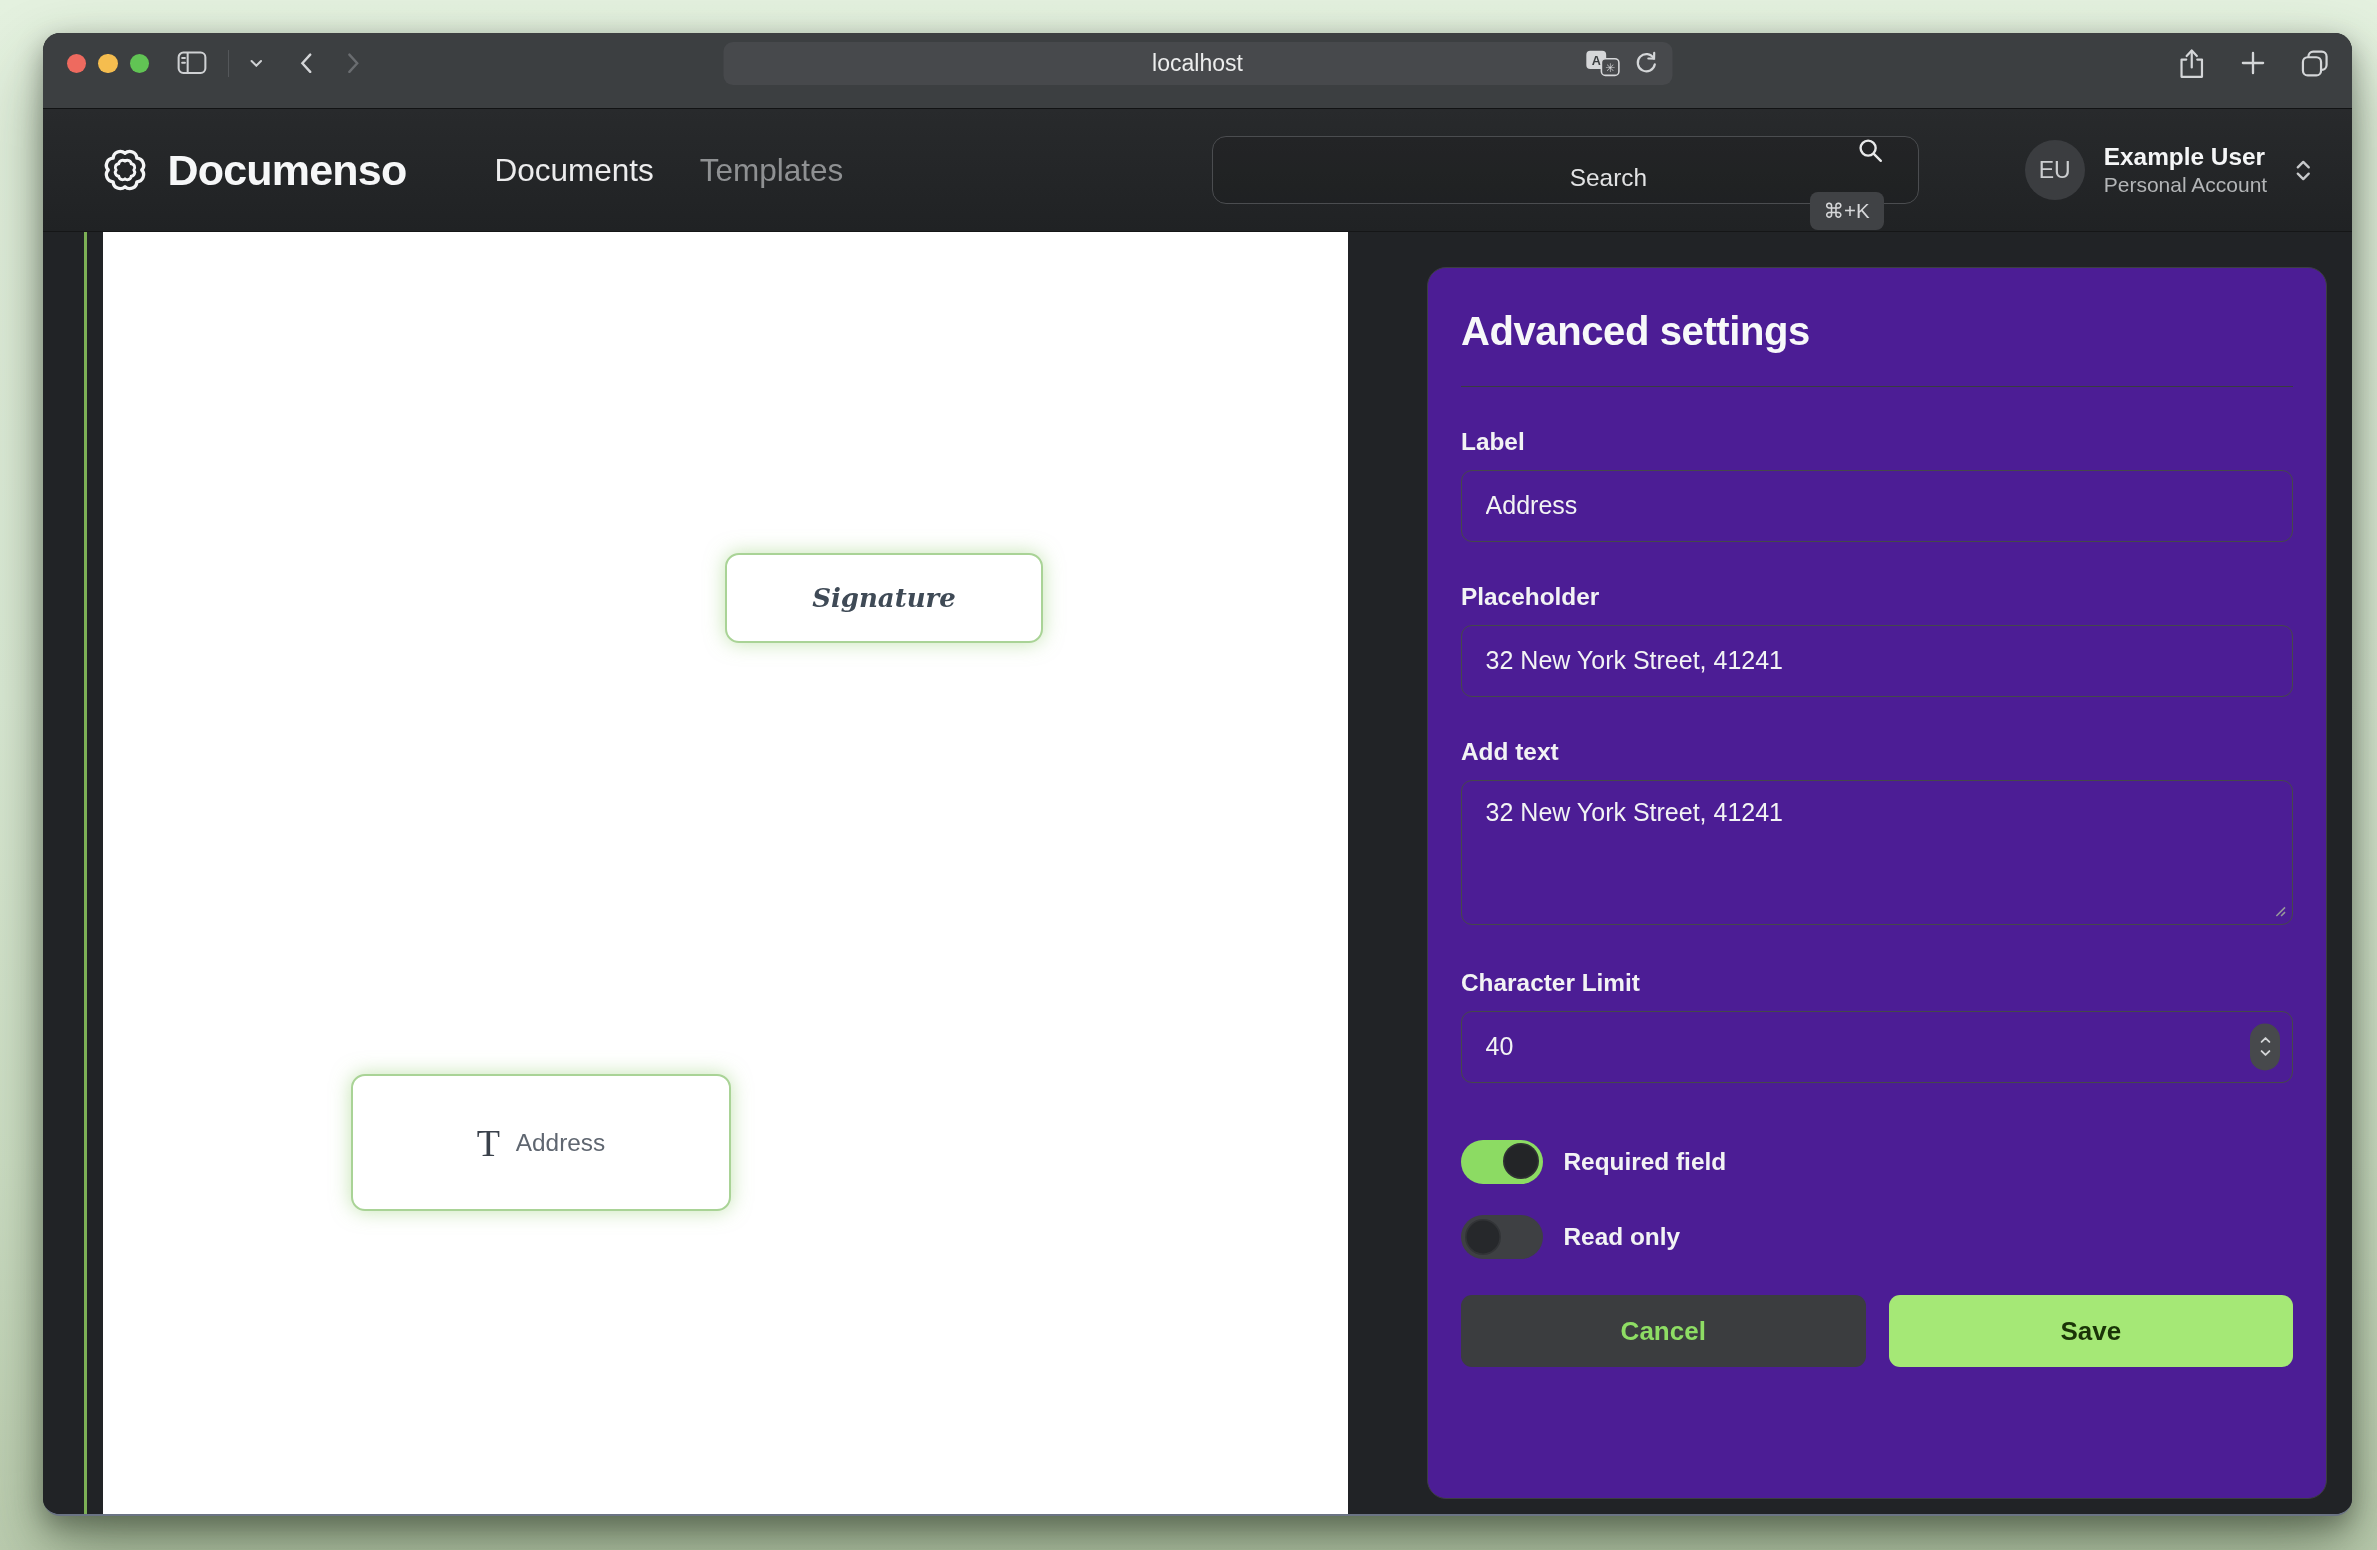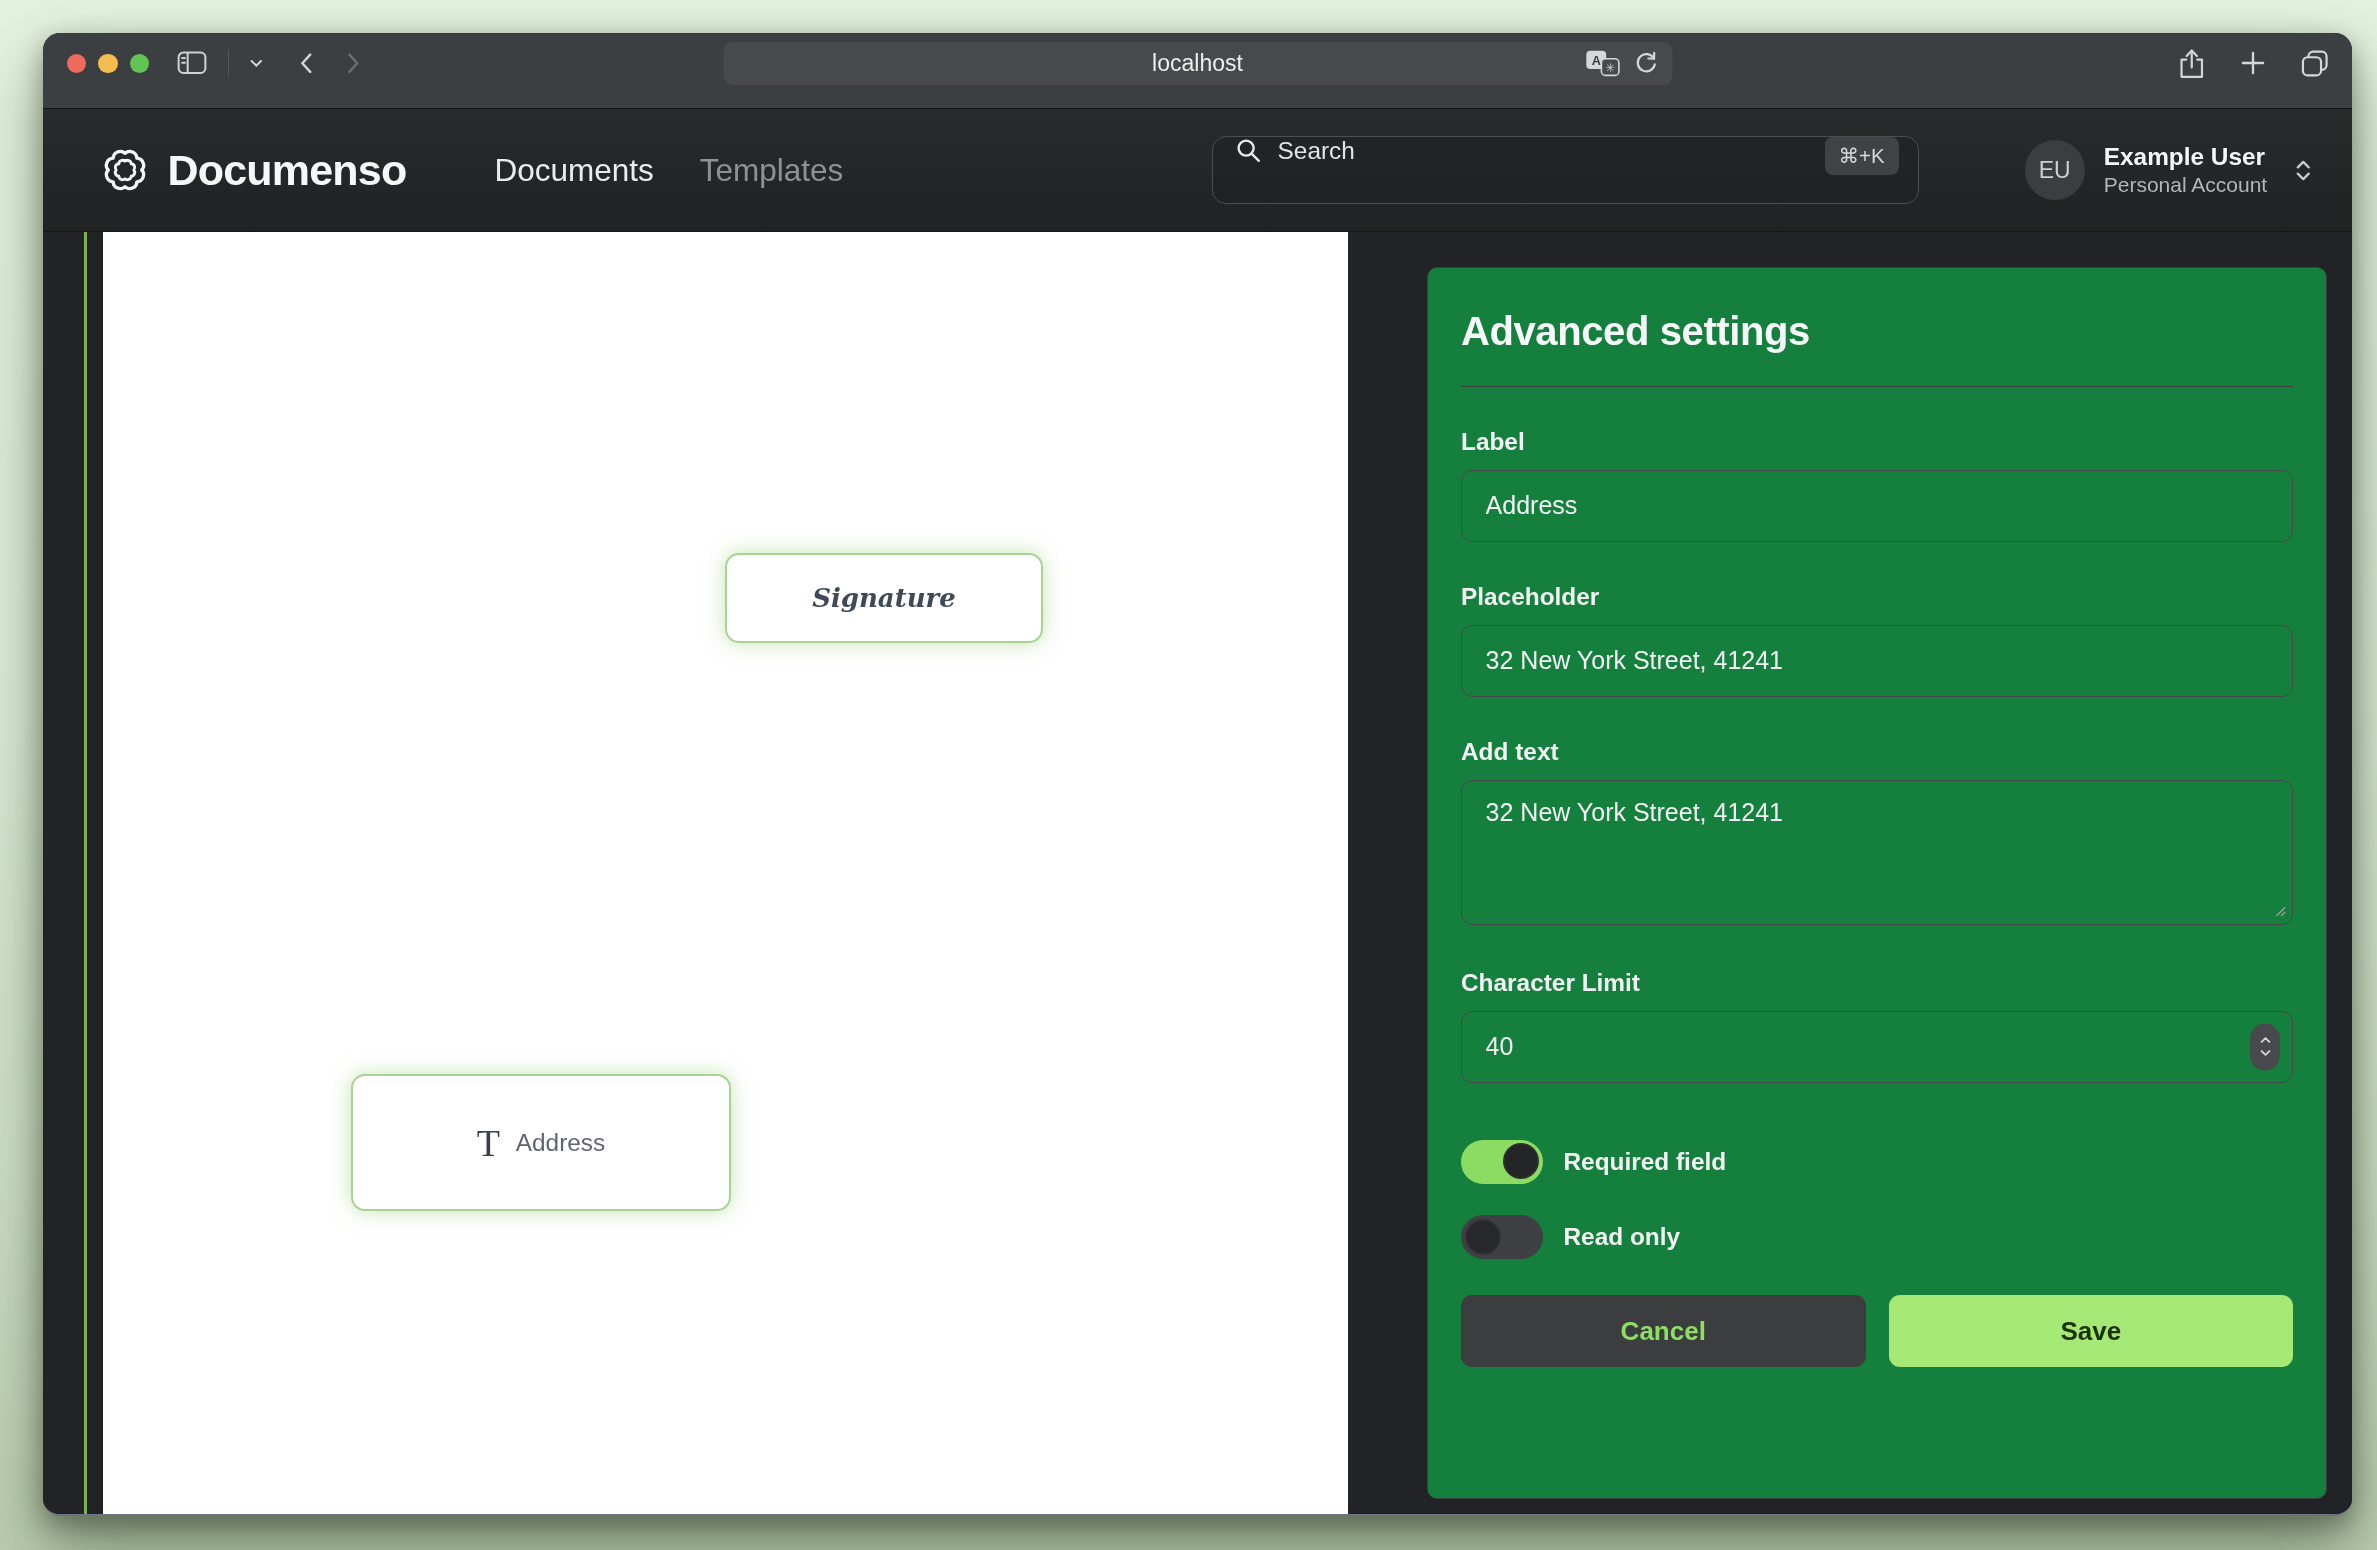--- a/index.html
+++ b/index.html
@@ -32,21 +32,21 @@
   .app-header { height:123px; flex:0 0 auto; display:flex; align-items:center;
     background:linear-gradient(180deg,#282a2c 0%,#202224 100%);
     border-bottom:1.6px solid #151617; padding:0 39px 0 60px; }
   .brand { display:flex; align-items:center; gap:20.5px; text-decoration:none; }
   .brand-name { color:#f6f7f8; font-size:43px; font-weight:bold; letter-spacing:-0.8px; }
   .nav { display:flex; gap:46px; margin-left:88px; }
   .nav-item { font-size:31.5px; font-weight:500; background:none; border:none; }
   .nav-item.active { color:#ececed; }
   .nav-item.inactive { color:#8f9193; }
   .searchbar { margin-left:auto; width:707px; height:68px; border:1.6px solid #4b4d50; border-radius:14px;
-    background:rgba(0,0,0,.08); display:flex; align-items:flex-start; padding:0 19px 0 22px; }
+    background:rgba(0,0,0,.08); display:flex; align-items:flex-end; padding:0 34px 0 22px;flex-direction:column; }
   .searchbar input { flex:1; background:transparent; border:none; outline:none; color:#e8e9ea;
     font-size:24.4px; margin-left:15.8px; font-family:"Liberation Sans", sans-serif; }
   .searchbar input::placeholder { color:#e2e3e4; opacity:1; }
   .kbd { background:#404245; border-radius:7.9px; padding:7px 14px; color:#d6d7d9; font-size:20.5px; }
   .user { display:flex; align-items:center; margin-left:106px; gap:19px; background:none; border:none; }
   .avatar { width:60px; height:60px; border-radius:50%; background:#3b3d40; color:#ccced0;
     font-size:23px; display:flex; align-items:center; justify-content:center; }
   .user-meta { text-align:left; }
   .user-name { color:#f5f6f7; font-size:24.4px; font-weight:600; line-height:1.25; }
   .user-account { color:#b3b5b7; font-size:21px; line-height:1.25; }
@@ -61,21 +61,21 @@
     display:flex; align-items:center; justify-content:center; cursor:pointer;
     box-shadow:0 0 20.5px rgba(150,205,115,.55); }
   .sig-field { left:682px; top:321px; width:318px; height:90px; }
   .sig-text { font-family:"DejaVu Serif", serif; font-style:italic; font-weight:600; font-size:26px; color:#3f4a56; }
   .addr-field { left:308px; top:842px; width:380px; height:137px; gap:15.8px; }
   .t-icon { font-family:"Liberation Serif", serif; font-size:38px; color:#3a414b; line-height:1; }
   .addr-text { font-size:24.4px; color:#5f6670; }
 
   
   .panel { position:absolute; left:1384px; top:35px; width:900px; height:1232px;
-    background:#15803d; border:1.6px solid #3c3e41; border-radius:10px; padding:41px 33px 0 33px; }
+    background:#4c1d95; border:1.6px solid #3c3e41; border-radius:19px; padding:41px 33px 0 33px; }
   .panel h2 { color:#f7f8f9; font-size:40px; font-weight:bold; letter-spacing:-0.4px; }
   .panel-sub { color:#cbcdcf; font-size:24.4px; margin-top:14px; }
   .panel hr { border:none; border-top:1.6px solid #3a3c3f; margin-top:31.5px; }
   .fld-label { display:block; color:#f2f3f4; font-size:24.4px; font-weight:600; margin-top:41px; }
   .fld-input { width:100%; margin-top:14px; height:72px; background:transparent; border:1.6px solid #46484b;
     border-radius:11px; color:#f2f3f4; font-size:25px; padding:0 23.6px; outline:none;
     font-family:"Liberation Sans", sans-serif; }
   .ta-wrap { position:relative; margin-top:14px; }
   .fld-textarea { width:100%; height:145px; background:transparent; border:1.6px solid #46484b; border-radius:11px;
     color:#f2f3f4; font-size:25px; padding:17.3px 23.6px; outline:none; resize:none;

